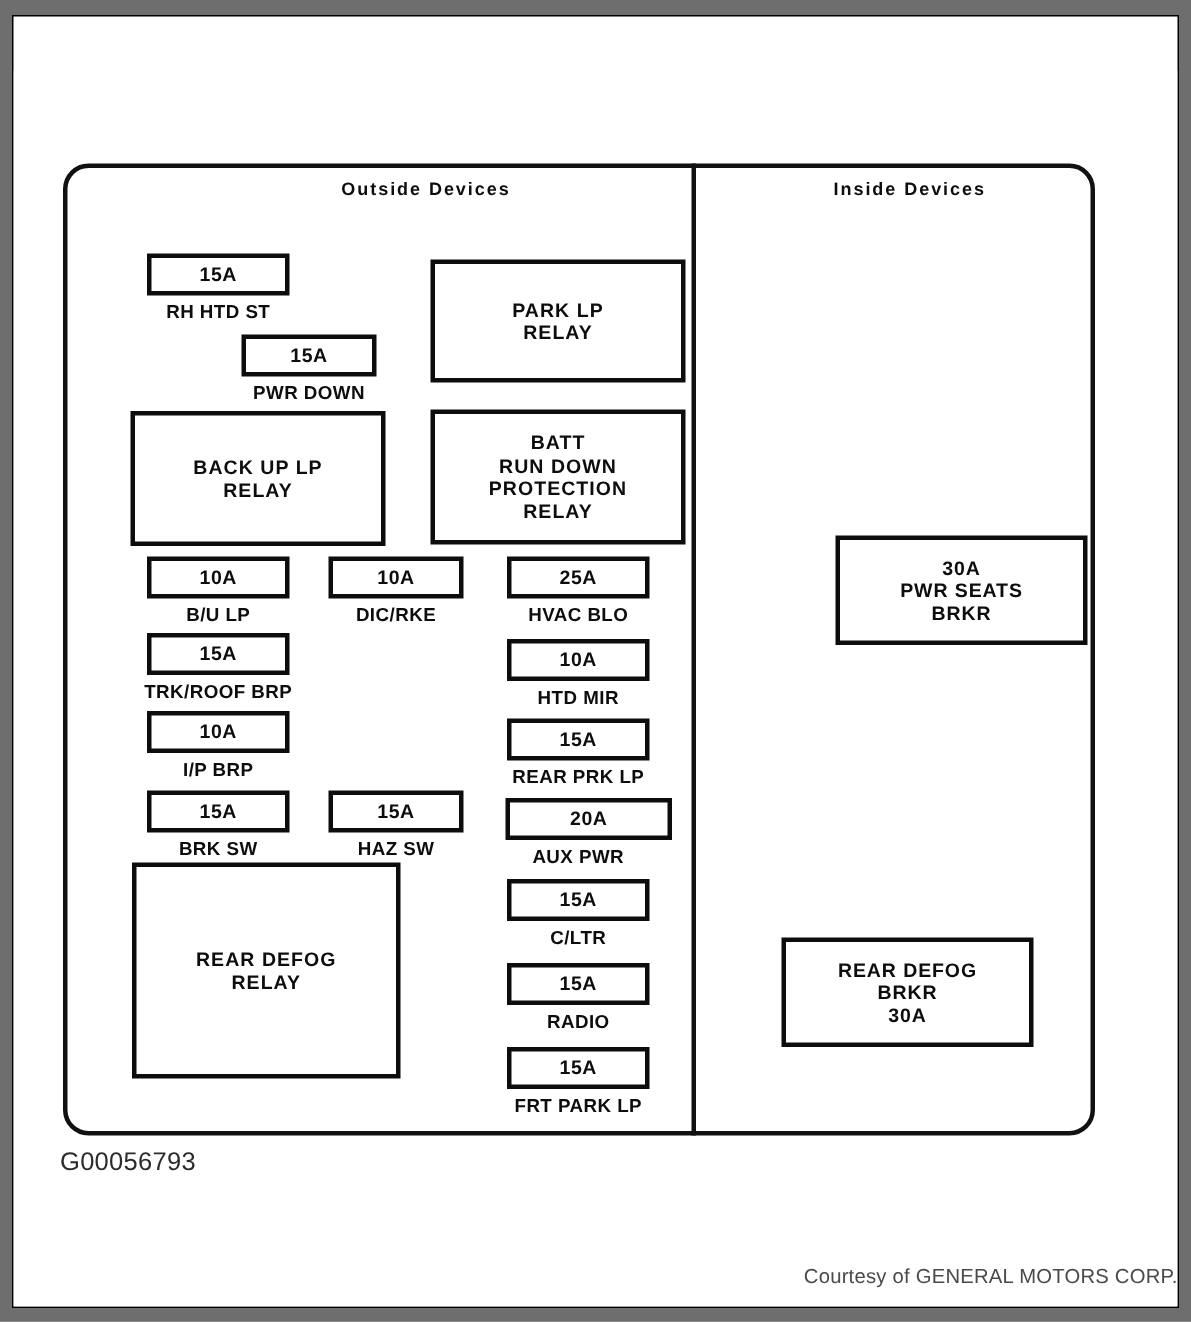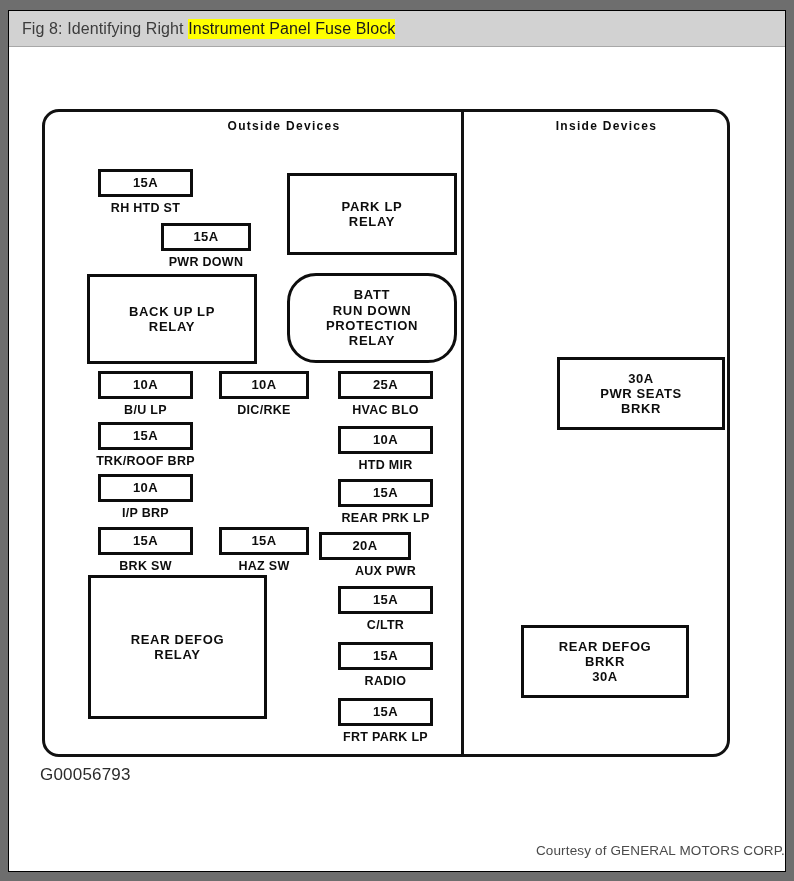--- a/index.html
+++ b/index.html
@@ -158,38 +158,35 @@
     color: #4a4a4a;
     letter-spacing: .15px;
   }
 </style>
 </head>
 <body>
 
 <div id="page">
   <div id="sheet">
 
-    <div id="caption-bar">
-      <div id="caption-text"><span>Fig 8: Identifying Right </span><span class="hl">Instrument Panel Fuse Block</span></div>
-    </div>
 
     <div id="diagram">
 
       <div id="block-frame"></div>
       <div id="block-divider"></div>
 
       <div class="section-title" style="left:160px; top:72px; width:230px; text-align:center;">Outside  Devices</div>
       <div class="section-title" style="left:490px; top:72px; width:215px; text-align:center;">Inside  Devices</div>
 
       <div class="box relay" style="left:278px; top:126px; width:170px; height:82px;">
         <span class="ln">PARK LP</span>
         <span class="ln">RELAY</span>
       </div>
 
-      <div class="box relay" style="left:278px; top:226px; width:170px; height:90px;border-radius:29px;">
+      <div class="box relay" style="left:278px; top:226px; width:170px; height:90px;">
         <span class="ln">BATT</span>
         <span class="ln">RUN DOWN</span>
         <span class="ln">PROTECTION</span>
         <span class="ln">RELAY</span>
       </div>
 
       <div class="box relay" style="left:78px; top:227px; width:170px; height:90px;text-align:right;">
         <span class="ln">BACK UP LP</span>
         <span class="ln">RELAY</span>
       </div>
@@ -225,21 +222,21 @@
 
       <div class="box fuse" style="left:329px; top:432px; width:95px; height:28px;">15A</div>
       <div class="fuse-label" style="left:314px; top:464px; width:125px;">REAR PRK LP</div>
 
       <div class="box fuse" style="left:89px; top:480px; width:95px; height:28px;">15A</div>
       <div class="fuse-label" style="left:79px; top:512px; width:115px;">BRK SW</div>
 
       <div class="box fuse" style="left:210px; top:480px; width:90px; height:28px;">15A</div>
       <div class="fuse-label" style="left:200px; top:512px; width:110px;">HAZ SW</div>
 
-      <div class="box fuse" style="left:310px; top:485px; width:92px; height:28px;">20A</div>
+      <div class="box fuse" style="left:328px; top:485px; width:111px; height:28px;">20A</div>
       <div class="fuse-label" style="left:319px; top:517px; width:115px;">AUX PWR</div>
 
       <div class="box fuse" style="left:329px; top:539px; width:95px; height:28px;">15A</div>
       <div class="fuse-label" style="left:319px; top:571px; width:115px;">C/LTR</div>
 
       <div class="box fuse" style="left:329px; top:595px; width:95px; height:28px;">15A</div>
       <div class="fuse-label" style="left:319px; top:627px; width:115px;">RADIO</div>
 
       <div class="box fuse" style="left:329px; top:651px; width:95px; height:28px;">15A</div>
       <div class="fuse-label" style="left:314px; top:683px; width:125px;">FRT PARK LP</div>

